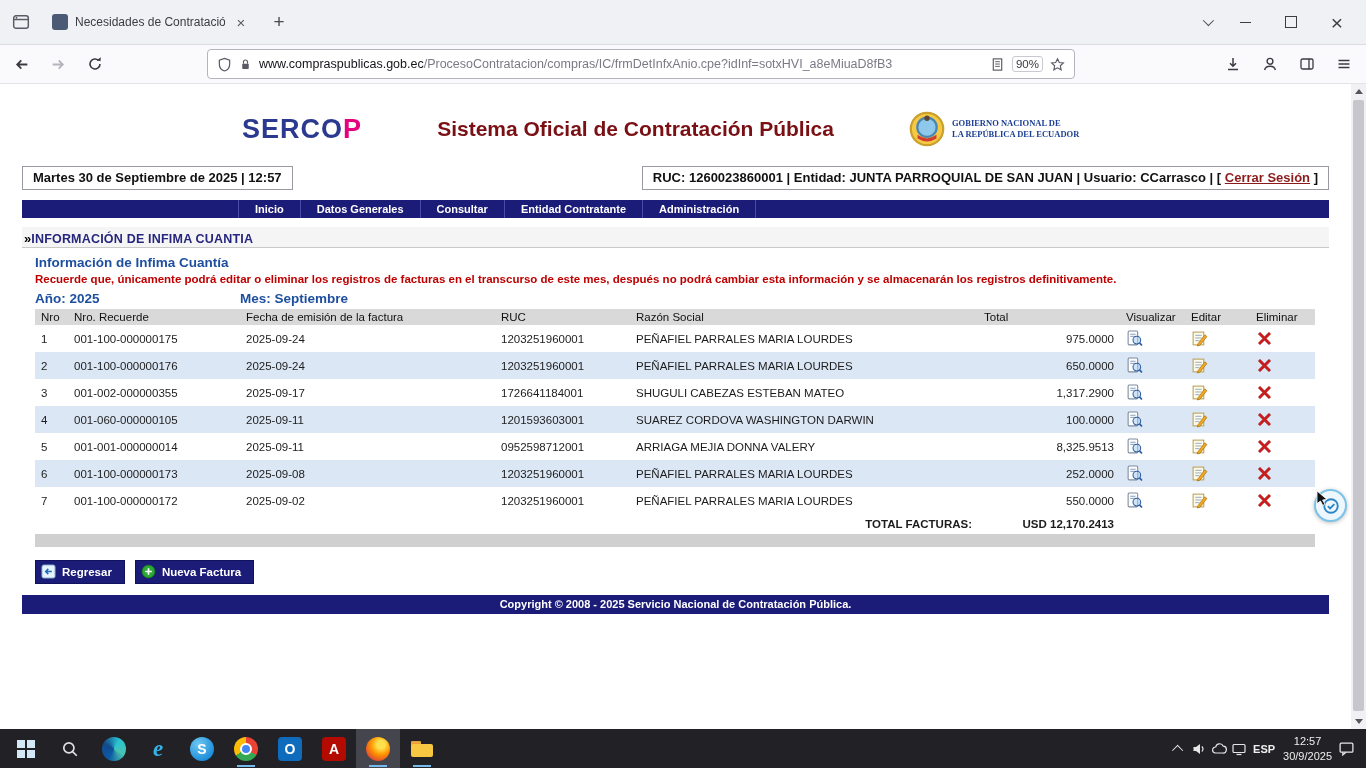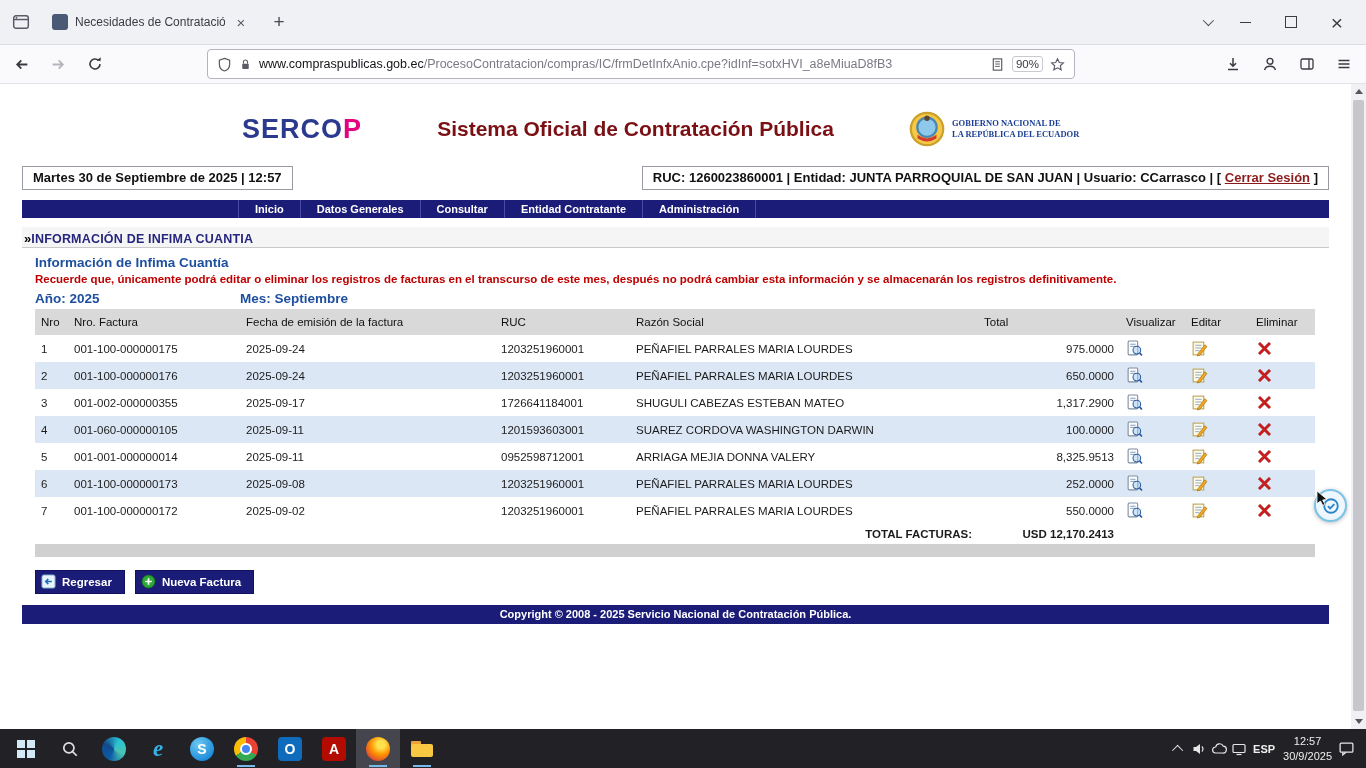--- a/index.html
+++ b/index.html
@@ -57,21 +57,21 @@
 
   .crumb { margin-top:9px; background:#f5f5f5; border-bottom:1px solid #c9c9c9; padding:2px 2px 0; font-weight:bold; }
   .crumb .mark { color:#000; font-size:13px; }
   .crumb .txt { color:#26267e; font-size:12.5px; letter-spacing:.2px; }
   .sect { margin:7px 0 1px 13px; color:#1d4f9e; font-weight:bold; font-size:13.5px; }
   .warn { margin:3px 0 6px 13px; color:#c00000; font-weight:bold; font-size:11.5px; }
   .ym { display:flex; margin-left:13px; font-weight:bold; font-size:13.5px; color:#1d4f9e; }
   .ym .y { width:205px; }
 
   table.facturas { margin:3px 0 0 13px; width:1280px; border-collapse:collapse; table-layout:fixed; font-size:11.5px; color:#1c1c1c; }
-  thead th { background:#d9d9d9; font-weight:normal; text-align:left; padding:2px 6px; height:26px; color:#111; }
+  thead th { background:#d9d9d9; font-weight:normal; text-align:left; padding:2px 6px; height:16px; color:#111; }
   tbody td { padding:5px 6px; vertical-align:middle; }
   tr.alt { background:#dce7f5; }
   td.num { text-align:right; }
   .totrow td { font-weight:bold; padding:4px 6px; }
   .sp td { background:#d0d0d0; height:13px; padding:0; }
   .actcell svg { display:block; }
 
   .btnrow { display:flex; gap:10px; margin:13px 0 0 13px; }
   .btn { display:flex; align-items:center; gap:6px; background:#1b1b78; border:1px solid #11115e; color:#fff; font-weight:bold; font-size:11.5px; padding:3px 12px 4px 5px; font-family:inherit; cursor:pointer; }
   .pagefoot { margin-top:11px; background:#1b1b78; color:#fff; text-align:center; font-weight:bold; font-size:11px; padding:3px 8px 4px; }
@@ -369,21 +369,21 @@
             <col style="width:135px">
             <col style="width:348px">
             <col style="width:142px">
             <col style="width:65px">
             <col style="width:65px">
             <col style="width:65px">
         </colgroup>
         <thead>
           <tr>
             <th>Nro</th>
-            <th>Nro. Factura</th>
+            <th>Nro. Recuerde</th>
             <th>Fecha de emisión de la factura</th>
             <th>RUC</th>
             <th>Razón Social</th>
             <th>Total</th>
             <th>Visualizar</th>
             <th>Editar</th>
             <th>Eliminar</th>
           </tr>
         </thead>
         <tbody>

